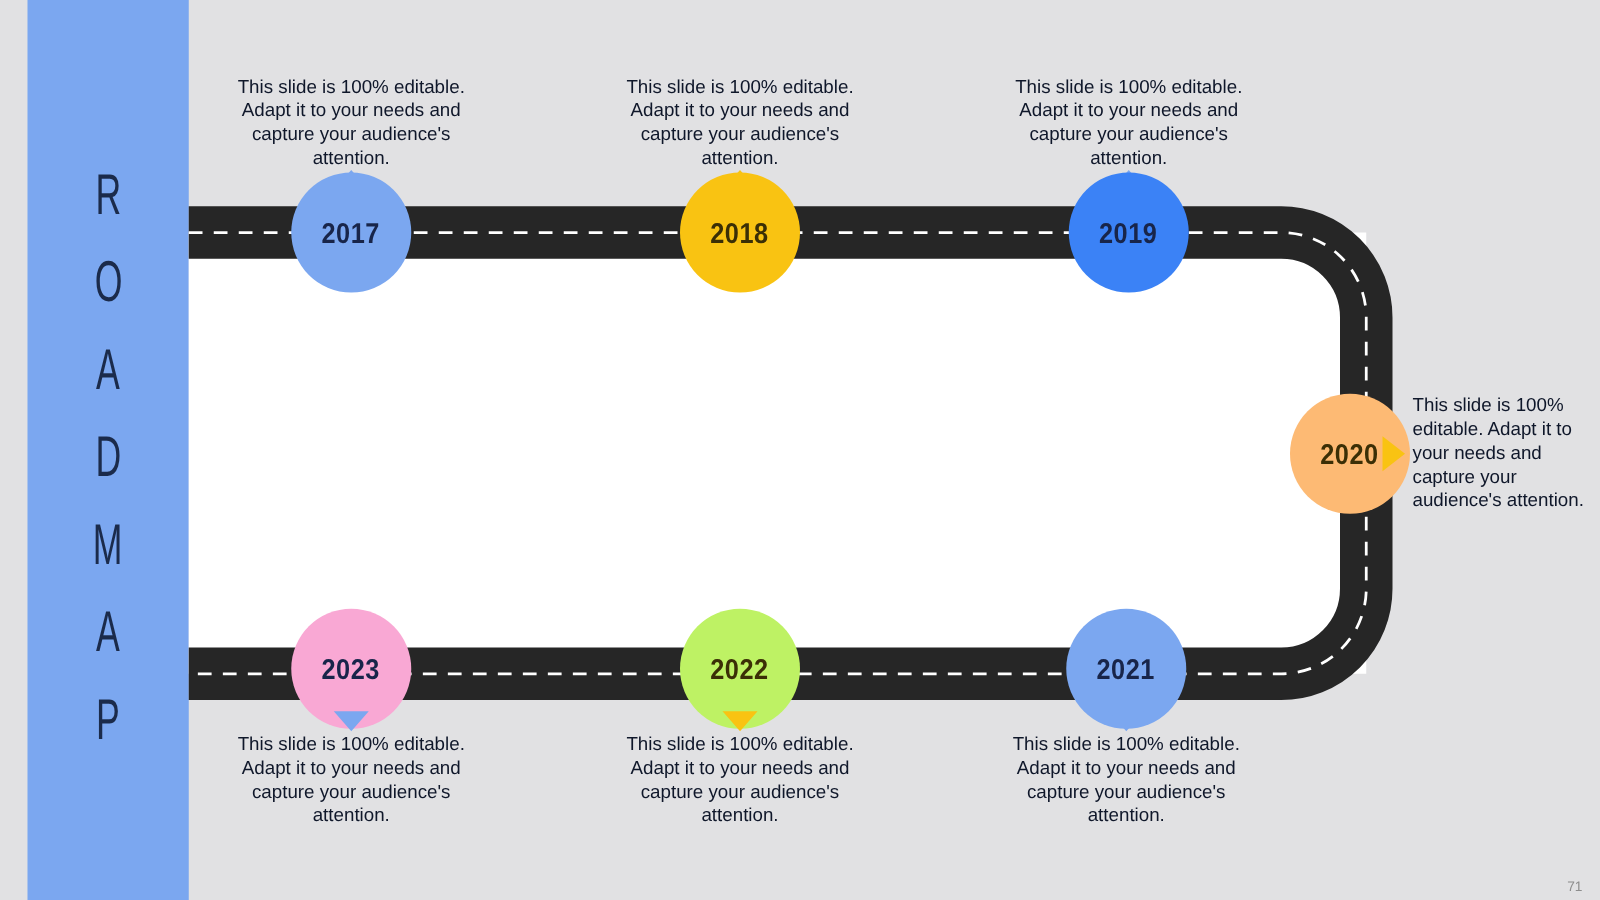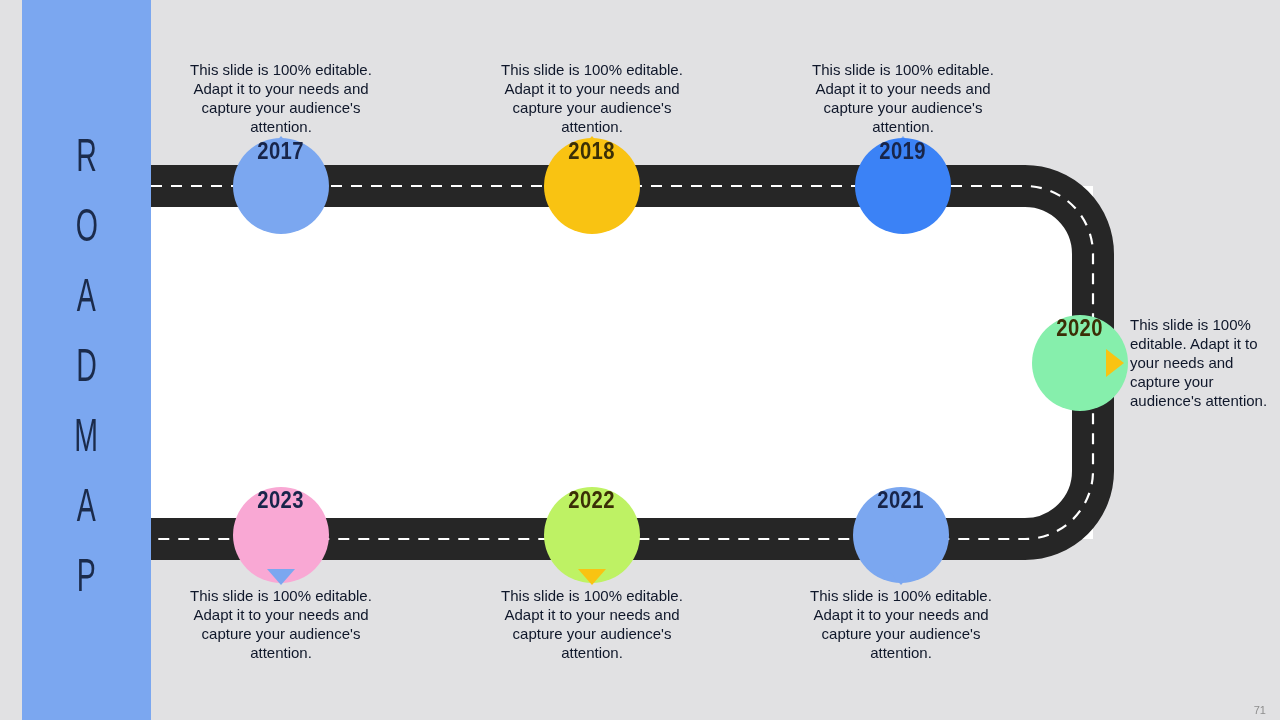--- a/index.html
+++ b/index.html
@@ -78,20 +78,21 @@
   
   .marker {
     position: absolute;
   }
   .marker .bubble {
     position: absolute;
     width: 96px;
     height: 96px;
     border-radius: 50%;
     display: flex;
+    align-items: center;
     justify-content: center;
   }
   .marker .year {
     font-family: "Liberation Sans Narrow", "Liberation Sans", sans-serif;
     font-size: 23px;
     font-weight: 700;
     color: #18254a;
     letter-spacing: 0.5px;
     transform: scaleX(0.88);
   }
@@ -195,21 +196,21 @@
 
   <div class="marker" style="left:855px; top:138px; width:96px; height:96px;">
     <div class="tri up" style="left:34px; top:-2px;"></div>
     <div class="bubble" style="left:0; top:0; background:#3b82f6;">
       <span class="year">2019</span>
     </div>
   </div>
   <div class="caption" style="left:803px; top:60px;">This slide is 100% editable. Adapt it to your needs and capture your audience's attention.</div>
 
   <div class="marker yellow" style="left:1032px; top:315px; width:96px; height:96px;">
-    <div class="bubble" style="left:0; top:0; background:#86efac;">
+    <div class="bubble" style="left:0; top:0; background:#fdba74;">
       <span class="year">2020</span>
     </div>
     <div class="tri right" style="left:74px; top:34px;"></div>
   </div>
   <div class="caption left-align" style="left:1130px; top:315px;">This slide is 100% editable. Adapt it to your needs and capture your audience's attention.</div>
 
   <div class="marker" style="left:853px; top:487px; width:96px; height:96px;">
     <div class="bubble" style="left:0; top:0; background:#7ba7f0;">
       <span class="year">2021</span>
     </div>

